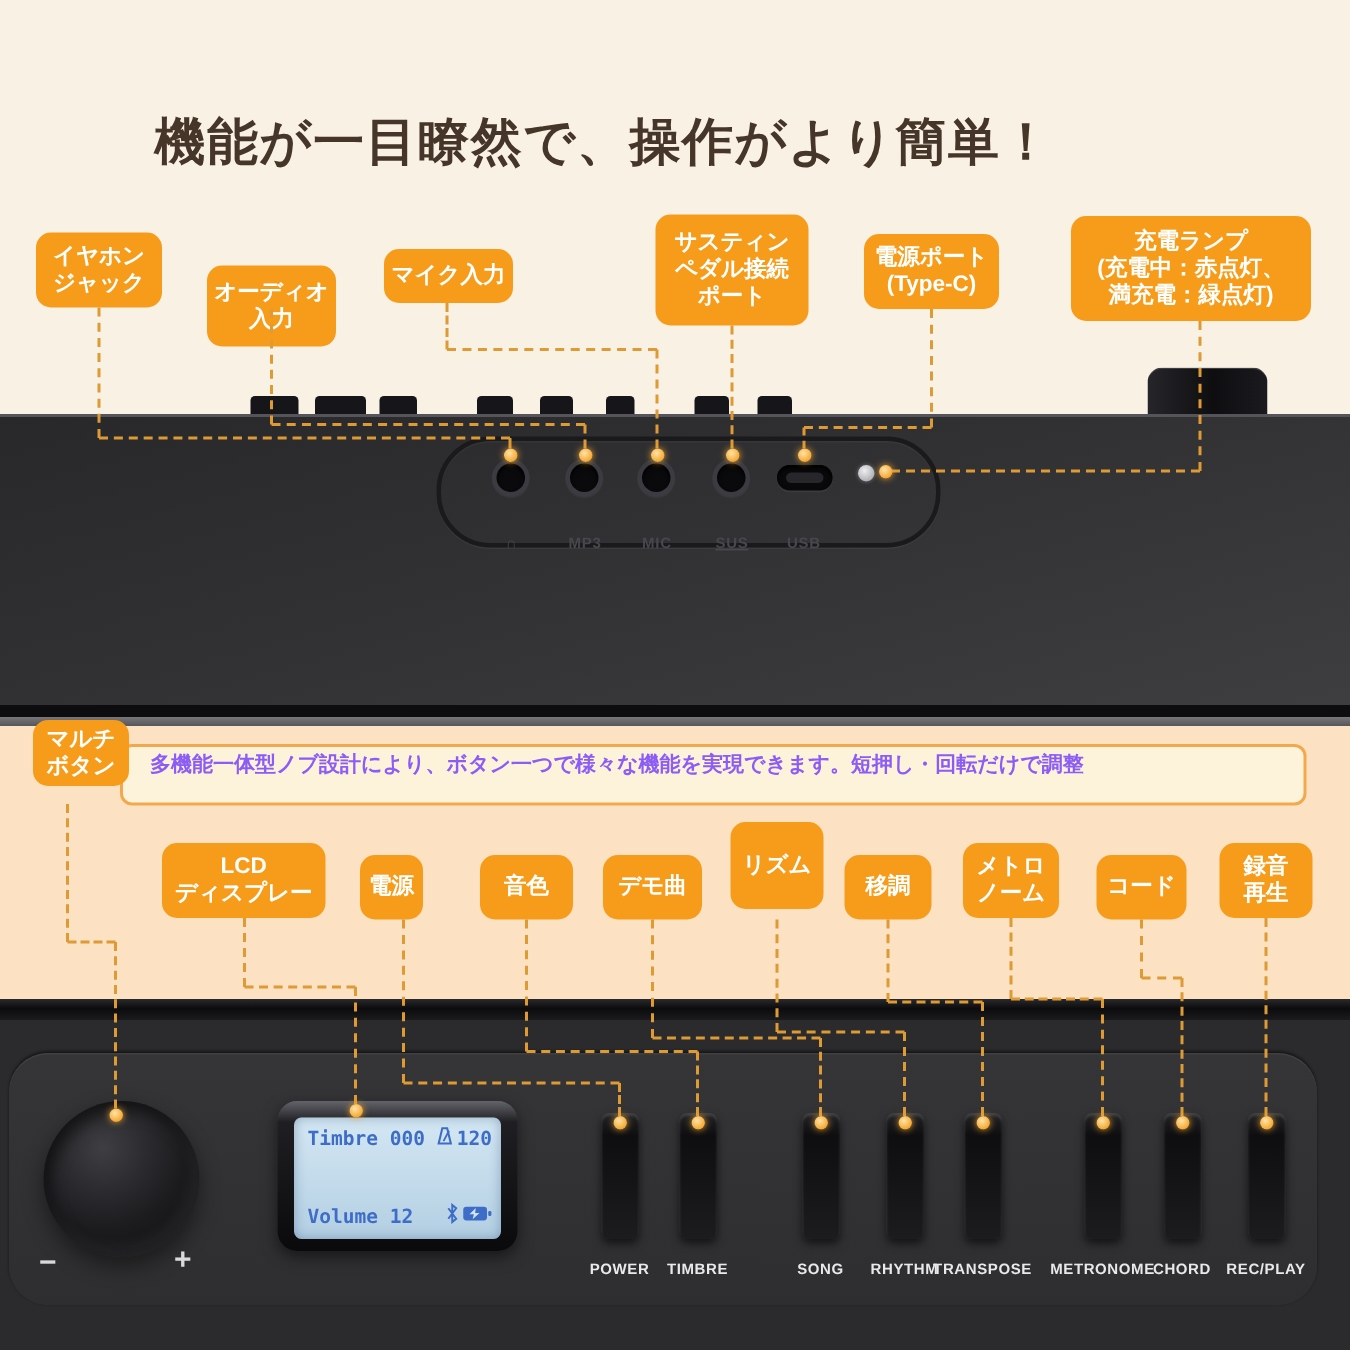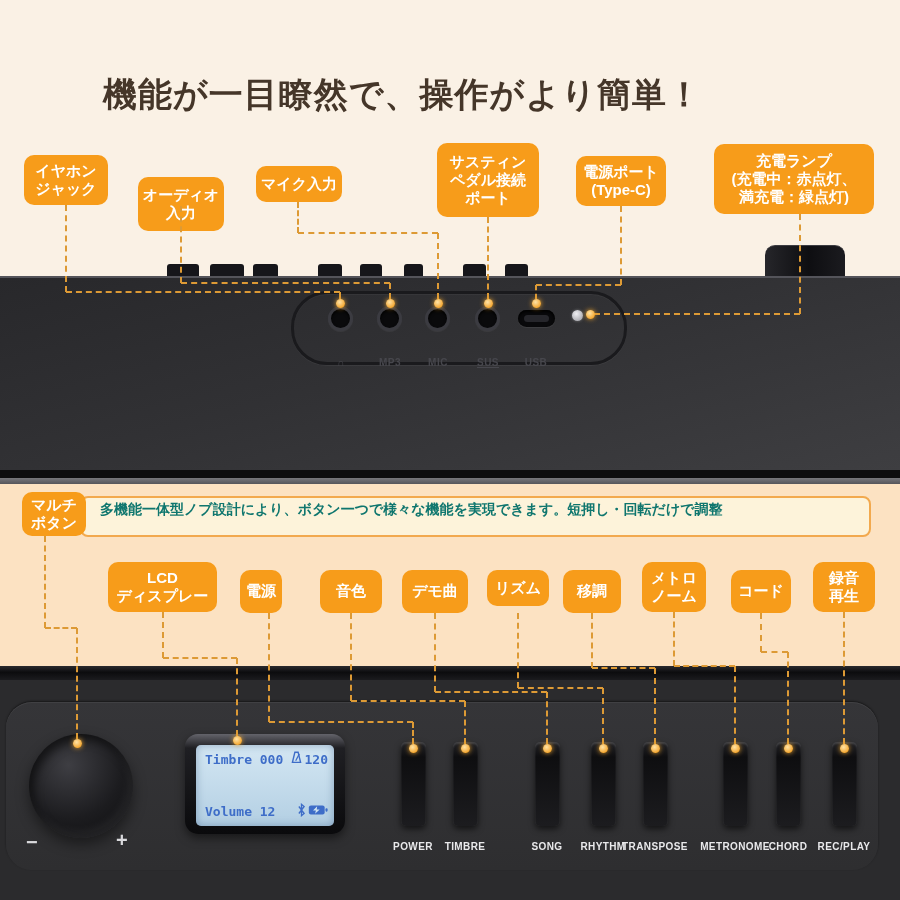--- a/index.html
+++ b/index.html
@@ -43,21 +43,21 @@
        background:#09090b;z-index:12;box-shadow:inset 0 2px 3px #000, 0 1px 1px rgba(255,255,255,.07);}
   .usb-slot{position:absolute;left:6px;top:5px;width:25px;height:7px;border-radius:4px;background:#26262b;}
   .led{position:absolute;left:572px;top:310px;width:11px;height:11px;border-radius:50%;z-index:12;
        background:radial-gradient(circle at 40% 35%,#eeeef2,#97979d);box-shadow:0 0 3px rgba(255,255,255,.35);}
   .port-lab{position:absolute;top:331px;width:44px;text-align:center;font-size:10px;font-weight:bold;
             color:#47474d;z-index:12;letter-spacing:.5px;margin-top:26px;}
 
   
   .multi-desc{position:absolute;left:80px;top:496px;width:791px;height:41px;z-index:30;
               background:#fdf3da;border:2px solid #f2a94e;border-radius:8px;
-              padding:3px 10px 0 18px;color:#0f766e;font-size:14px;font-weight:bold;line-height:17px;}
+              padding:3px 10px 0 18px;color:#8b5cf6;font-size:14px;font-weight:bold;line-height:17px;}
 
   
   .kb-strip{position:absolute;left:0;top:666px;width:900px;height:14px;z-index:10;
             background:linear-gradient(180deg,#2a2a2e 0%,#0c0c0e 45%,#1b1b1e 100%);}
   .kb-body{position:absolute;left:0;top:680px;width:900px;height:220px;background:#2b2b2d;z-index:10;}
   .kb-recess{position:absolute;left:6px;top:702px;width:872px;height:168px;border-radius:26px;z-index:11;
              background:linear-gradient(180deg,#353538,#2e2e30);
              box-shadow:inset 0 1px 0 rgba(255,255,255,.06), 0 -1px 2px rgba(0,0,0,.5);}
   .knob{position:absolute;left:29px;top:734px;width:104px;height:104px;border-radius:50%;z-index:12;
         background:radial-gradient(circle at 38% 30%,#3e3e43,#1c1c1f 55%,#0c0c0e 100%);
@@ -123,21 +123,21 @@
       <div class="jack" style="left: 377px;"></div>
       <div class="jack" style="left: 425px;"></div>
       <div class="jack" style="left: 475px;"></div>
       <div class="port-lab" style="left: 319px;">∩</div>
       <div class="port-lab" style="left: 368px;">MP3</div>
       <div class="port-lab" style="left: 416px;">MIC</div>
       <div class="port-lab" style="left: 466px; text-decoration: underline;">SUS</div>
       <div class="port-lab" style="left: 514px;">USB</div>
     </div>
 
-  <div class="callout" style="left:22px;top:492px;width:64px;height:44px;">
+  <div class="callout" style="left:22px;top:480px;width:64px;height:44px;">
     <span>マルチ</span>
     <span>ボタン</span>
   </div>
   <div class="multi-desc">
     <div>多機能一体型ノブ設計により、ボタン一つで様々な機能を実現できます。短押し・回転だけで調整</div>
   </div>
 
   <div class="kb-strip"></div>
   <div class="kb-body"></div>
   <div class="kb-recess"></div>
@@ -229,21 +229,21 @@
       </div>
       <div class="callout" style="left: 240px; top: 570px; width: 42px; height: 43px;">
         <span>電源</span>
       </div>
       <div class="callout" style="left: 320px; top: 570px; width: 62px; height: 43px;">
         <span>音色</span>
       </div>
       <div class="callout" style="left: 402px; top: 570px; width: 66px; height: 43px;">
         <span>デモ曲</span>
       </div>
-      <div class="callout" style="left: 487px; top: 570px; width: 62px; height: 36px;">
+      <div class="callout" style="left: 487px; top: 548px; width: 62px; height: 58px;">
         <span>リズム</span>
       </div>
       <div class="callout" style="left: 563px; top: 570px; width: 58px; height: 43px;">
         <span>移調</span>
       </div>
       <div class="callout" style="left: 642px; top: 562px; width: 64px; height: 50px;">
         <span>メトロ</span>
         <span>ノーム</span>
       </div>
       <div class="callout" style="left: 731px; top: 570px; width: 60px; height: 43px;">

